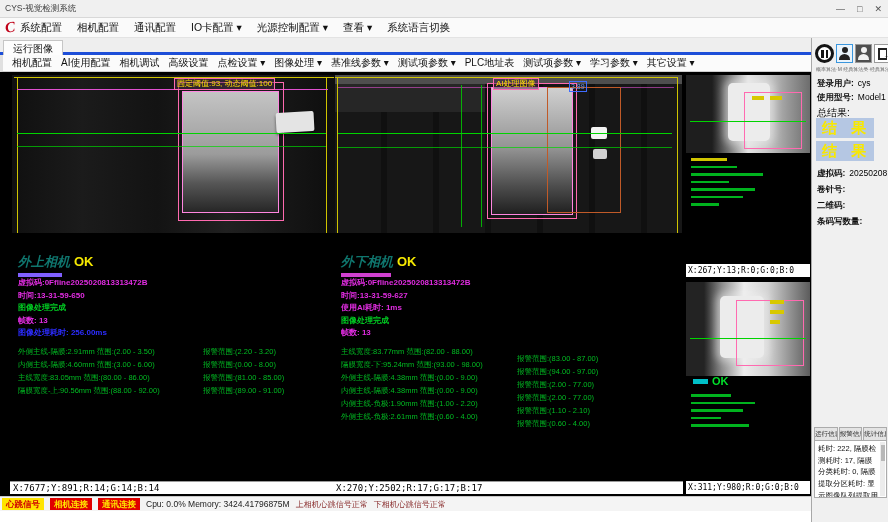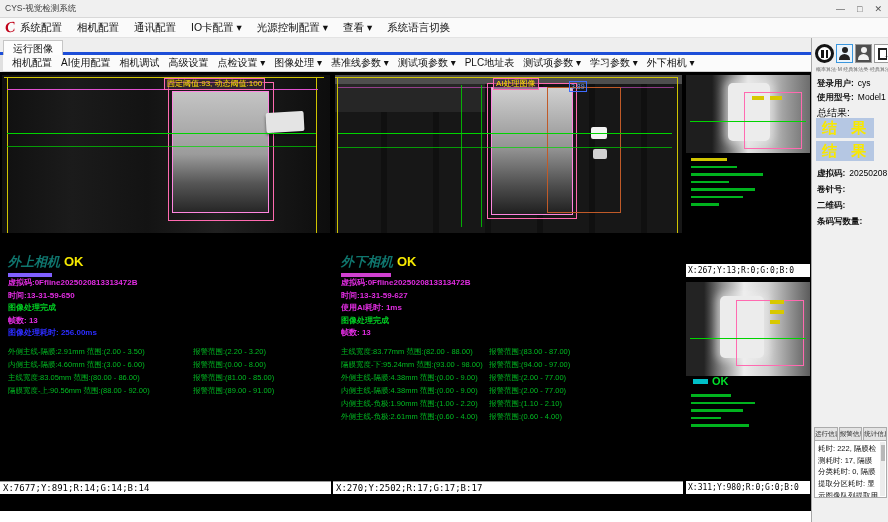--- a/index.html
+++ b/index.html
@@ -27,21 +27,21 @@
     font-size:10px; color:#111; background:#fdfdfd; border:1px solid #c6c6c6; border-bottom:none; }
 
   
   .toolbar { position:absolute; left:0; top:55px; width:811px; height:17px; background:#fbfbfb;
     border-bottom:1px solid #cfcfcf; display:flex; align-items:center; border-left:3px solid #e0e0e0; }
   .toolbar .titem { font-size:10px; color:#111; margin-left:9px; white-space:nowrap; cursor:default; }
 
   
   .main { position:absolute; left:0; top:72px; width:811px; height:424px; background:#000; }
   .view { position:absolute; top:0; height:424px; }
-  .view-left { left:0; width:332px; }
+  .view-left { left:10px; width:332px; }
   .view-mid  { left:333px; width:351px; }
   .thumbs    { left:686px; width:124px; }
 
   
   .img { position:absolute; overflow:hidden; }
   .imgL { left:2px; top:3px; width:328px; height:158px;
     background:linear-gradient(90deg,#101010 0,#1b1b1b 70px,#131313 145px,#202020 215px,#0d0d0d 328px); }
   .imgM { left:2px; top:3px; width:347px; height:158px;
     background:repeating-linear-gradient(90deg,#171717 0 46px,#101010 46px 52px); }
   .line { position:absolute; }
@@ -72,21 +72,21 @@
   .t-ok { color:#f5e800; font-style:normal; margin-left:4px; }
   .microbar { height:4px; margin-top:2px; }
   .info { font-size:8px; font-weight:bold; line-height:12.5px; white-space:nowrap; }
   .c-mag { color:#e02ce0; }
   .c-grn { color:#00cc22; }
   .c-blu { color:#2c2cff; }
   .measure { margin-top:7px; }
   .mrow { position:relative; height:13px; font-size:7.5px; color:#00bb22; white-space:nowrap; }
   .mrow .mr { position:absolute; top:0; }
   .view-left .mrow .mr { left:185px; }
-  .view-mid  .mrow .mr { left:148px; }
+  .view-mid  .mrow .mr { left:176px;margin-top:7px; }
 
   
   .coordbar { position:absolute; left:0; bottom:2px; height:13px; background:#fff; color:#000;
     font-family:"DejaVu Sans Mono","Liberation Mono",monospace; font-size:9px; line-height:13px;
     padding-left:3px; border-top:1px solid #9a9a9a; }
   .view-left .coordbar { width:331px; }
   .view-mid  .coordbar { width:350px; }
   .thumbs .coordbar2 { position:absolute; left:0; width:124px; height:13px; background:#fff; color:#000;
     font-family:"DejaVu Sans Mono","Liberation Mono",monospace; font-size:8px; line-height:13px; padding-left:2px; }
 
@@ -184,21 +184,21 @@
     <span class="titem">AI使用配置</span>
     <span class="titem">相机调试</span>
     <span class="titem">高级设置</span>
     <span class="titem">点检设置 ▾</span>
     <span class="titem">图像处理 ▾</span>
     <span class="titem">基准线参数 ▾</span>
     <span class="titem">测试项参数 ▾</span>
     <span class="titem">PLC地址表</span>
     <span class="titem">测试项参数 ▾</span>
     <span class="titem">学习参数 ▾</span>
-    <span class="titem">外下相机 ▾</span>
+    <span class="titem">其它设置 ▾</span>
   </div>
 
   <div class="main">
 
     <div class="view view-left">
       <div class="img imgL">
         <div class="line yl" style="left:2px;top:2px;right:6px;height:1px"></div>
         <div class="line yl" style="left:5px;top:2px;width:1px;bottom:0"></div>
         <div class="line yl" style="left:314px;top:2px;width:1px;bottom:0"></div>
         <div class="line ml" style="left:5px;top:14px;right:12px;height:1px"></div>
@@ -365,15 +365,23 @@
       <div class="rp-tab">统计信息</div>
     </div>
     <div class="statsbox">
       <span>耗时: 222, 隔膜检测耗时: 17, 隔膜分类耗时: 0, 隔膜提取分区耗时: 显示图像队列提取用时 2025:02:08-13:31:59:600—cys—上相机—图像处理耗时: 258.00ms</span>
       <span class="sb">
           <i></i>
         </span>
     </div>
   </div>
 
+  <div class="statusbar">
+    <span class="badge hb">心跳信号</span>
+    <span class="badge err">相机连接</span>
+    <span class="badge err">通讯连接</span>
+    <span class="cputext">Cpu: 0.0% Memory: 3424.41796875M</span>
+    <span class="hbtext">上相机心跳信号正常</span>
+    <span class="hbtext">下相机心跳信号正常</span>
+  </div>
   <div class="bottomstrip"></div>
 
 </div>
 
 </body></html>

